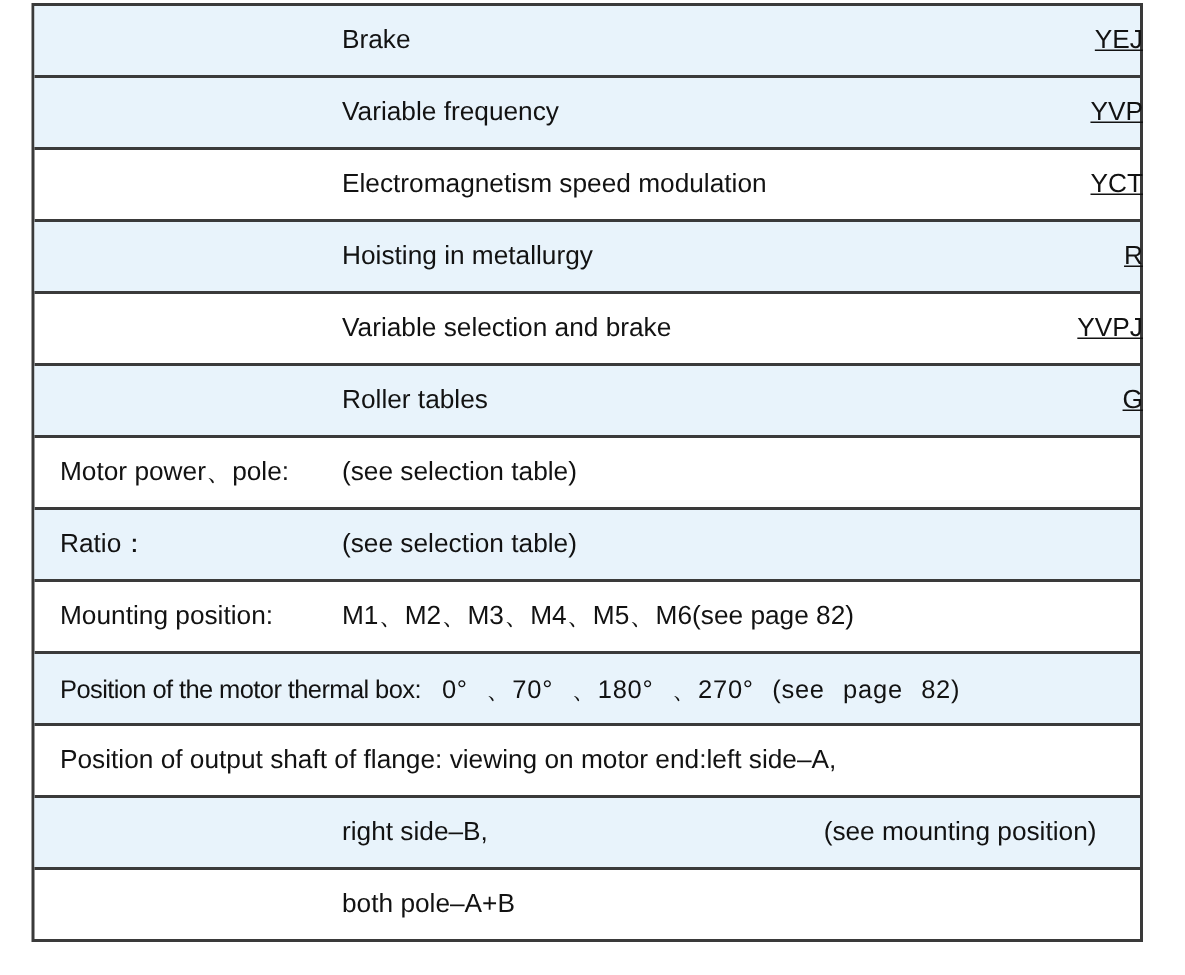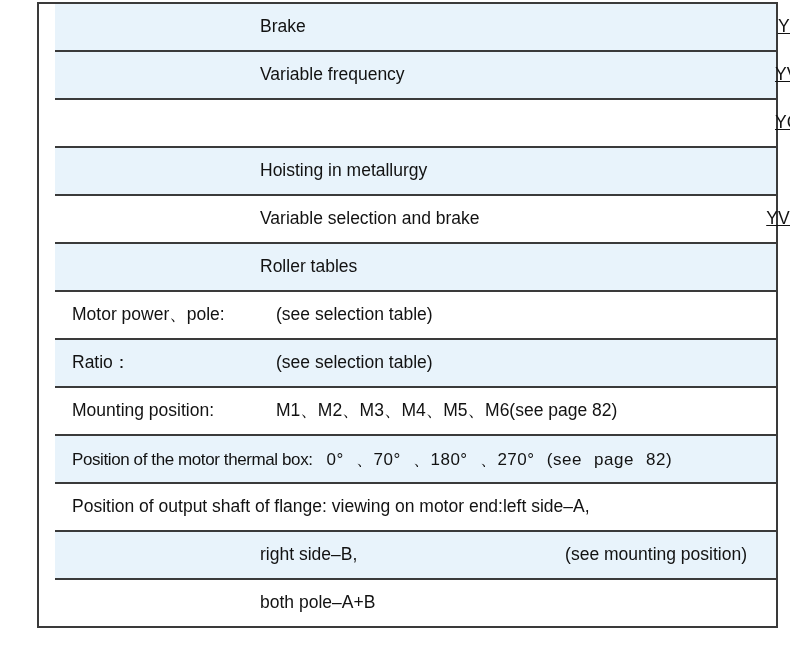--- a/index.html
+++ b/index.html
@@ -1,20 +1,20 @@
 <!DOCTYPE html>
 <html style="--highlight: #e8f3fb; --border: #3a3a3a; --text: #121212;"><head>
 <meta charset="utf-8">
 <style>
   :root{
     --highlight:#e8f3fb;
     --border:#3a3a3a;
     --text:#121212;
   }
-  *{box-sizing:border-box;margin-left:16px;}
+  *{box-sizing:border-box;}
   html,body{margin:0;padding:0;}
   body{
     width:790px;height:650px;position:relative;background:#ffffff;
     font-family:"Liberation Sans","DejaVu Sans",sans-serif;
     color:var(--text);overflow:hidden;
   }
   .tbl{
     position:absolute;left:21px;top:2px;width:741px;height:626px;
     border:2px solid var(--border);background:#ffffff;
     display:flex;flex-direction:column;
@@ -44,20 +44,21 @@
     <span class="code">YEJ</span>
   </div>
 
 
   <div class="row blue">
     <span class="ind">Variable frequency</span>
     <span class="code">YVP</span>
   </div>
 
   <div class="row">
+    <span class="ind">Electromagnetism speed modulation</span>
     <span class="code">YCT</span>
   </div>
 
   <div class="row blue">
     <span class="ind">Hoisting in metallurgy</span>
     <span class="code">R</span>
   </div>
 
   <div class="row">
     <span class="ind">Variable selection and brake</span>

